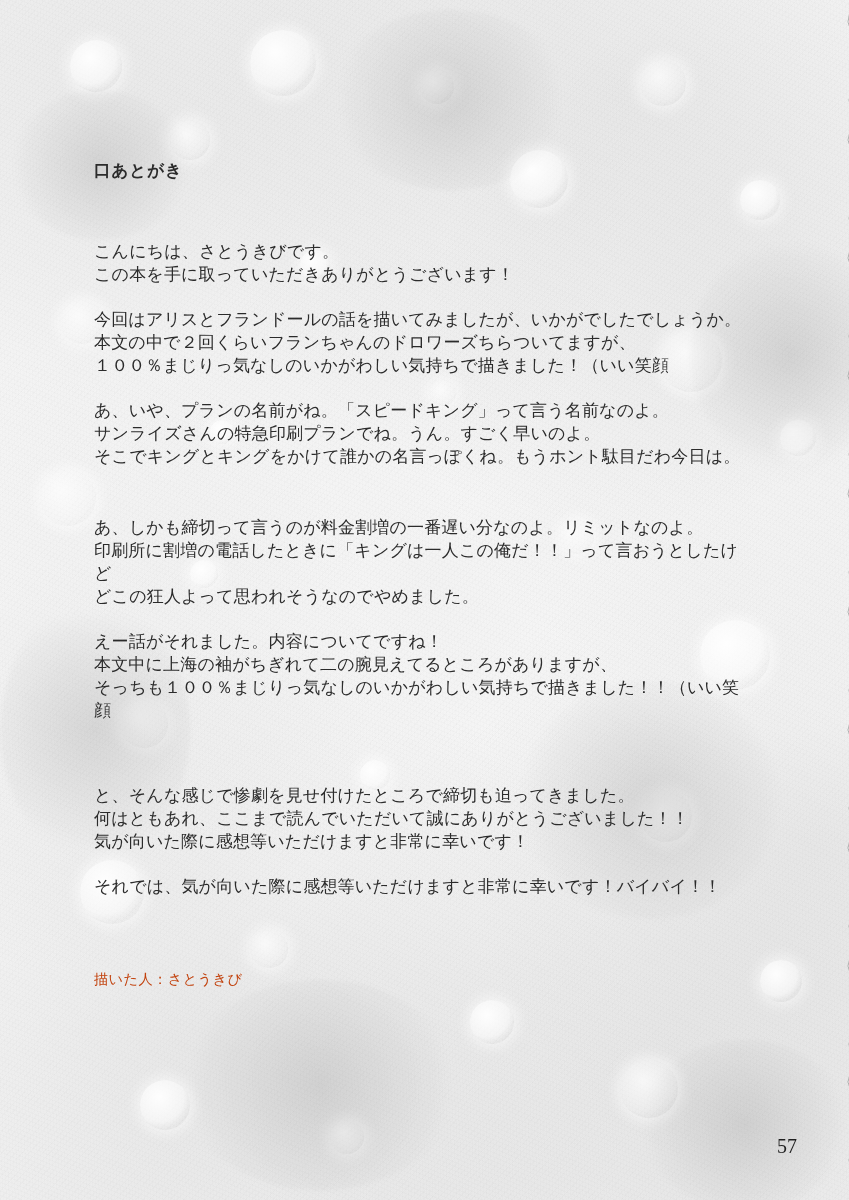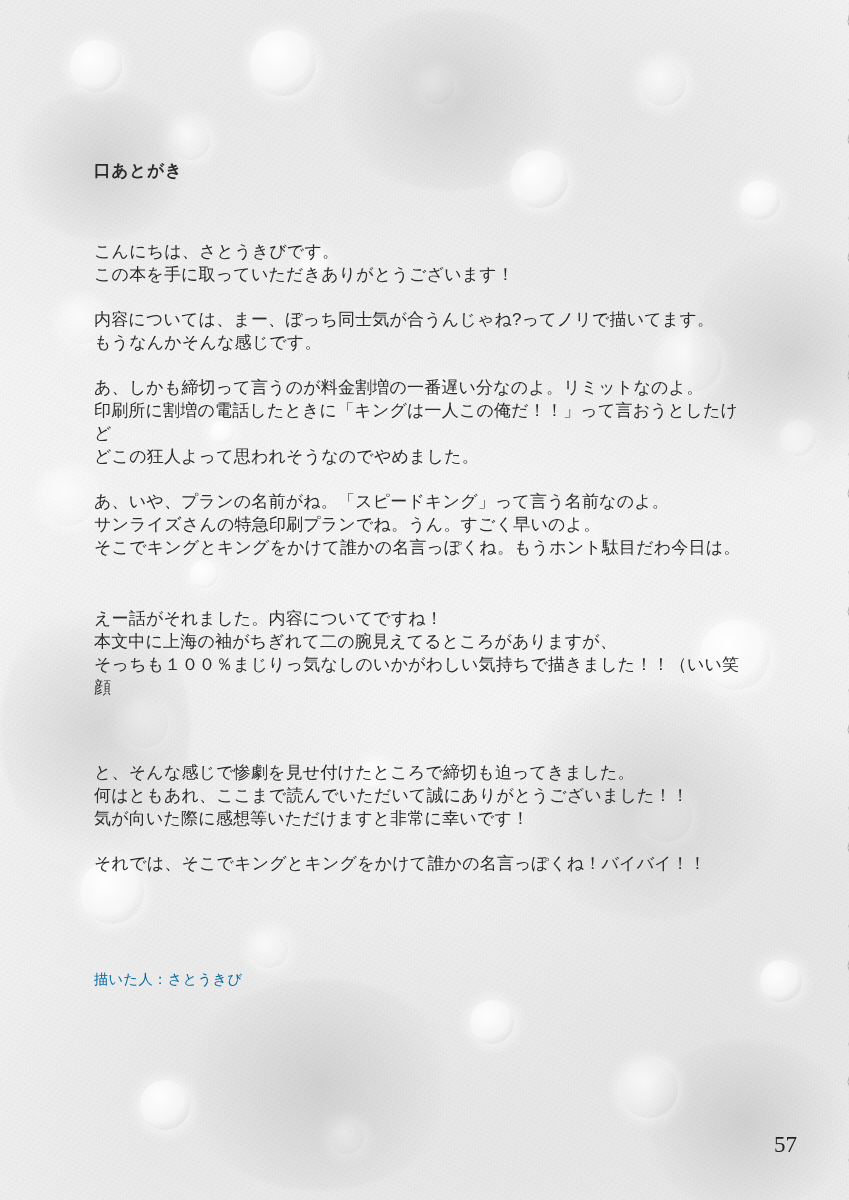--- a/index.html
+++ b/index.html
@@ -92,27 +92,27 @@
   }
   .para.gap-big { margin-bottom: 48px; }
   .para.gap-xl  { margin-bottom: 62px; }
 
   .signature {
     position: absolute;
     left: 94px;
     top: 970px;
     font-size: 14.2px;
     letter-spacing: .03em;
-    color: #0369a1;
+    color: #c2410c;
   }
   .page-number {
     position: absolute;
     right: 64px;
     bottom: 42px;
-    font-size: 23px;
+    font-size: 20px;
     color: #1f1f1f;
     font-family: "Liberation Serif", serif;
   }
 </style>
 </head>
 <body>
 
 <div id="page">
 
   <div class="bg-layer bg-base"></div>
@@ -171,33 +171,34 @@
              L9,730 L15,748 L11,768 L16,788 L10,808 L14,828 L9,848 L15,866 L11,886 L16,906 L10,926 L14,946
              L9,966 L15,986 L11,1004 L16,1024 L10,1044 L14,1062 L9,1082 L15,1100 L11,1120 L16,1140 L10,1160
              L15,1180 L13,1200" fill="none" stroke="rgba(90,90,90,0.45)" stroke-width="1"></path>
   </svg>
 
   <div class="content">
     <h1 class="heading">口あとがき</h1>
 
     <p class="para">こんにちは、さとうきびです。
 この本を手に取っていただきありがとうございます！</p>
-    <p class="para">内容については、まー、ぼっち同士気が合うんじゃね?ってノリで描いてます。
-もうなんかそんな感じです。</p>
+    <p class="para">今回はアリスとフランドールの話を描いてみましたが、いかがでしたでしょうか。
+本文の中で２回くらいフランちゃんのドロワーズちらついてますが、
+１００％まじりっ気なしのいかがわしい気持ちで描きました！（いい笑顔</p>
+    <p class="para gap-big">あ、いや、プランの名前がね。「スピードキング」って言う名前なのよ。
+サンライズさんの特急印刷プランでね。うん。すごく早いのよ。
+そこでキングとキングをかけて誰かの名言っぽくね。もうホント駄目だわ今日は。</p>
     <p class="para">あ、しかも締切って言うのが料金割増の一番遅い分なのよ。リミットなのよ。
 印刷所に割増の電話したときに「キングは一人この俺だ！！」って言おうとしたけど
 どこの狂人よって思われそうなのでやめました。</p>
-    <p class="para gap-big">あ、いや、プランの名前がね。「スピードキング」って言う名前なのよ。
-サンライズさんの特急印刷プランでね。うん。すごく早いのよ。
-そこでキングとキングをかけて誰かの名言っぽくね。もうホント駄目だわ今日は。</p>
     <p class="para gap-xl">えー話がそれました。内容についてですね！
 本文中に上海の袖がちぎれて二の腕見えてるところがありますが、
 そっちも１００％まじりっ気なしのいかがわしい気持ちで描きました！！（いい笑顔</p>
     <p class="para">と、そんな感じで惨劇を見せ付けたところで締切も迫ってきました。
 何はともあれ、ここまで読んでいただいて誠にありがとうございました！！
 気が向いた際に感想等いただけますと非常に幸いです！</p>
-    <p class="para">それでは、そこでキングとキングをかけて誰かの名言っぽくね！バイバイ！！</p>
+    <p class="para">それでは、気が向いた際に感想等いただけますと非常に幸いです！バイバイ！！</p>
   </div>
 
   <div class="signature">描いた人：さとうきび</div>
 
   <div class="page-number">57</div>
 </div>
 
 </body></html>

